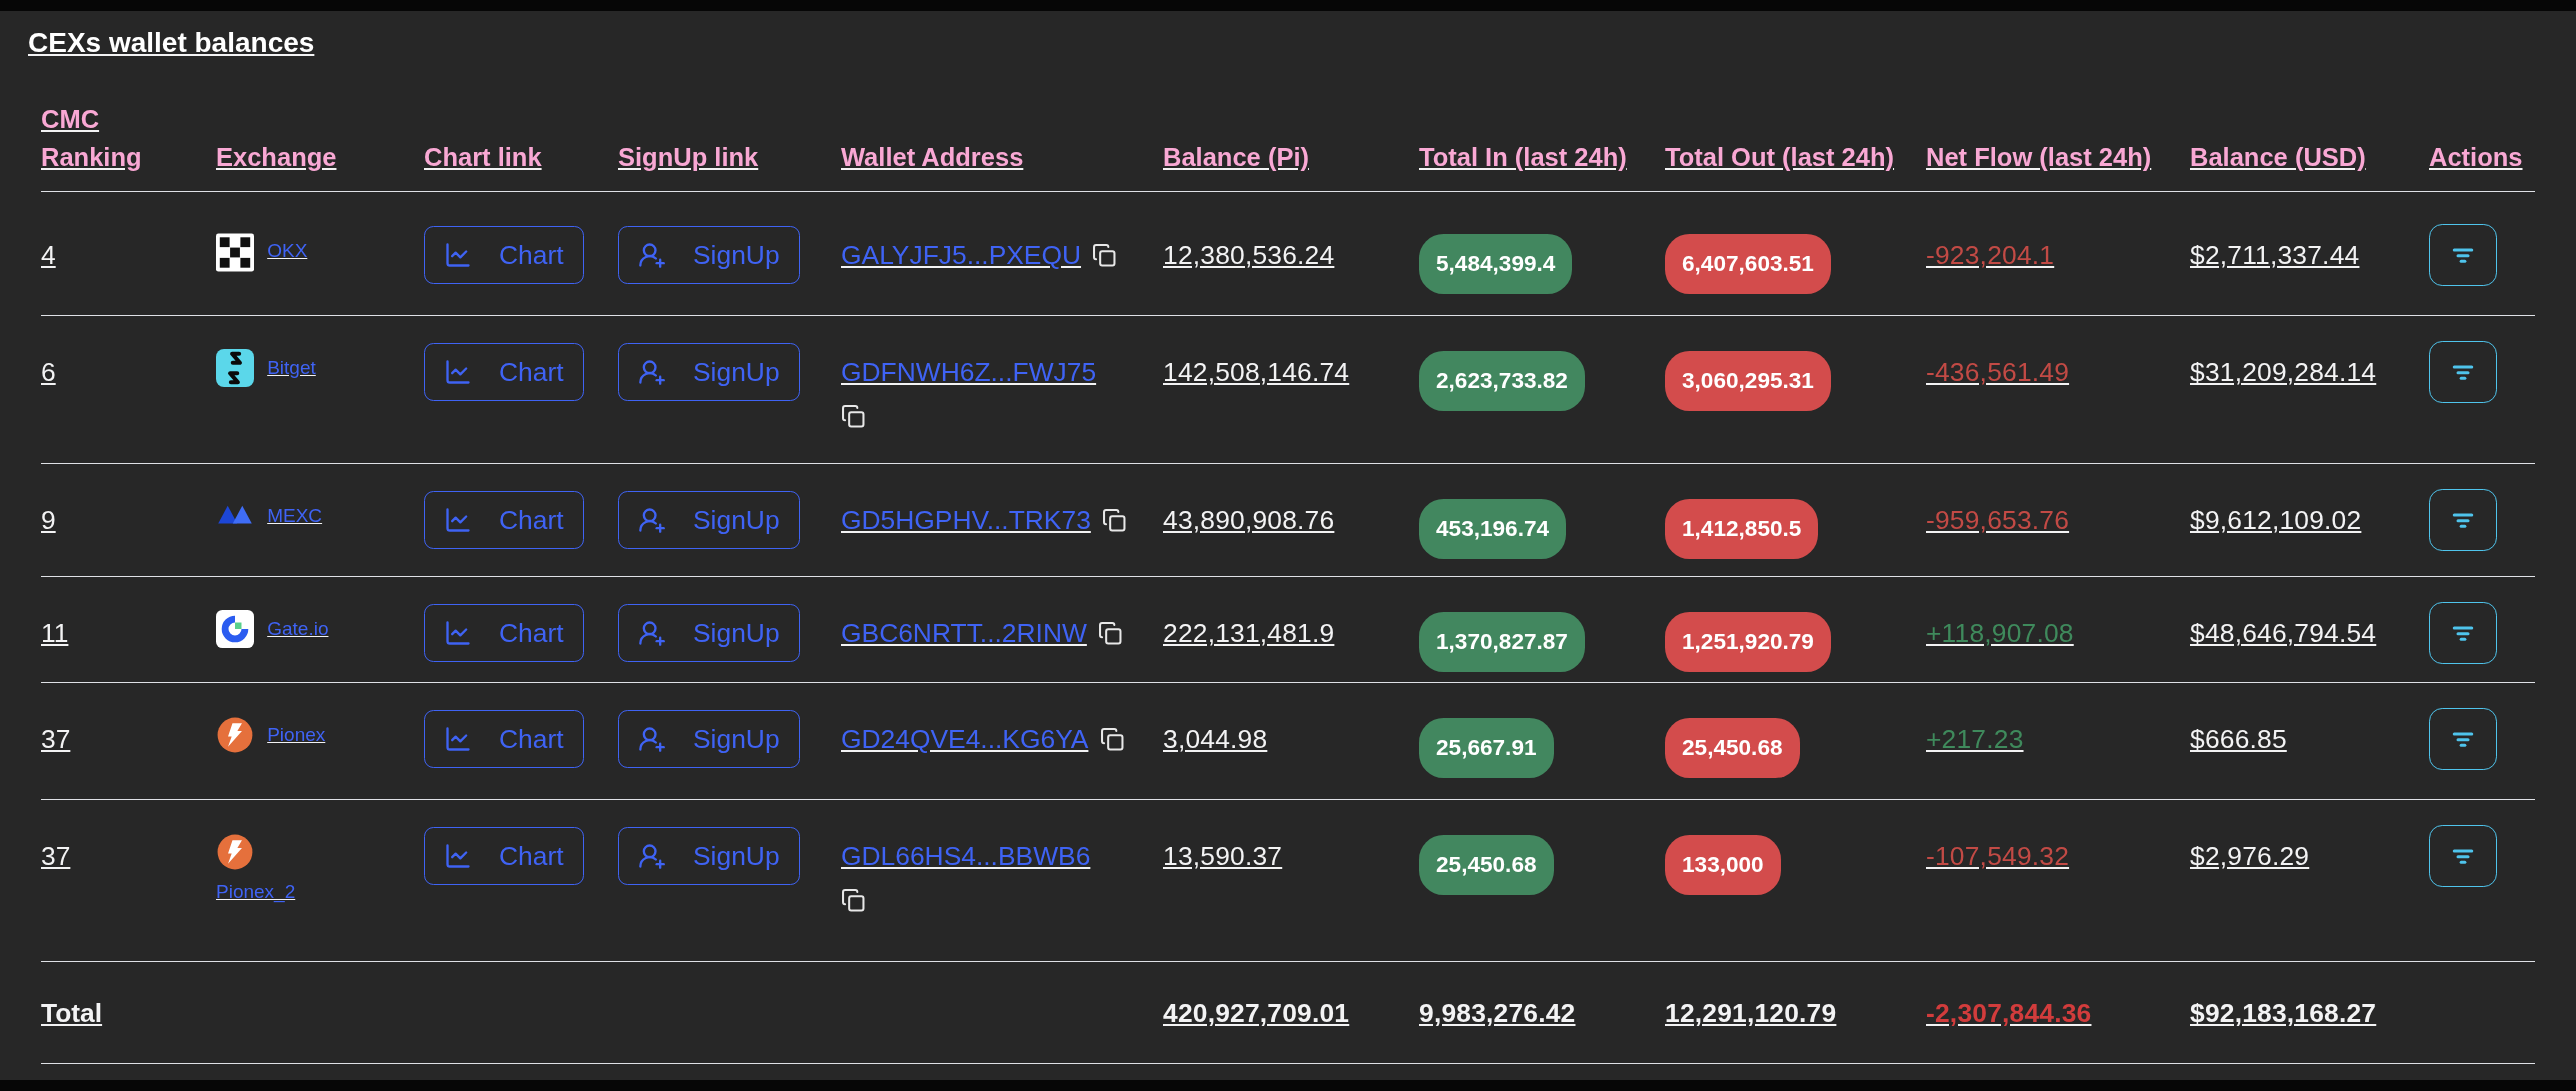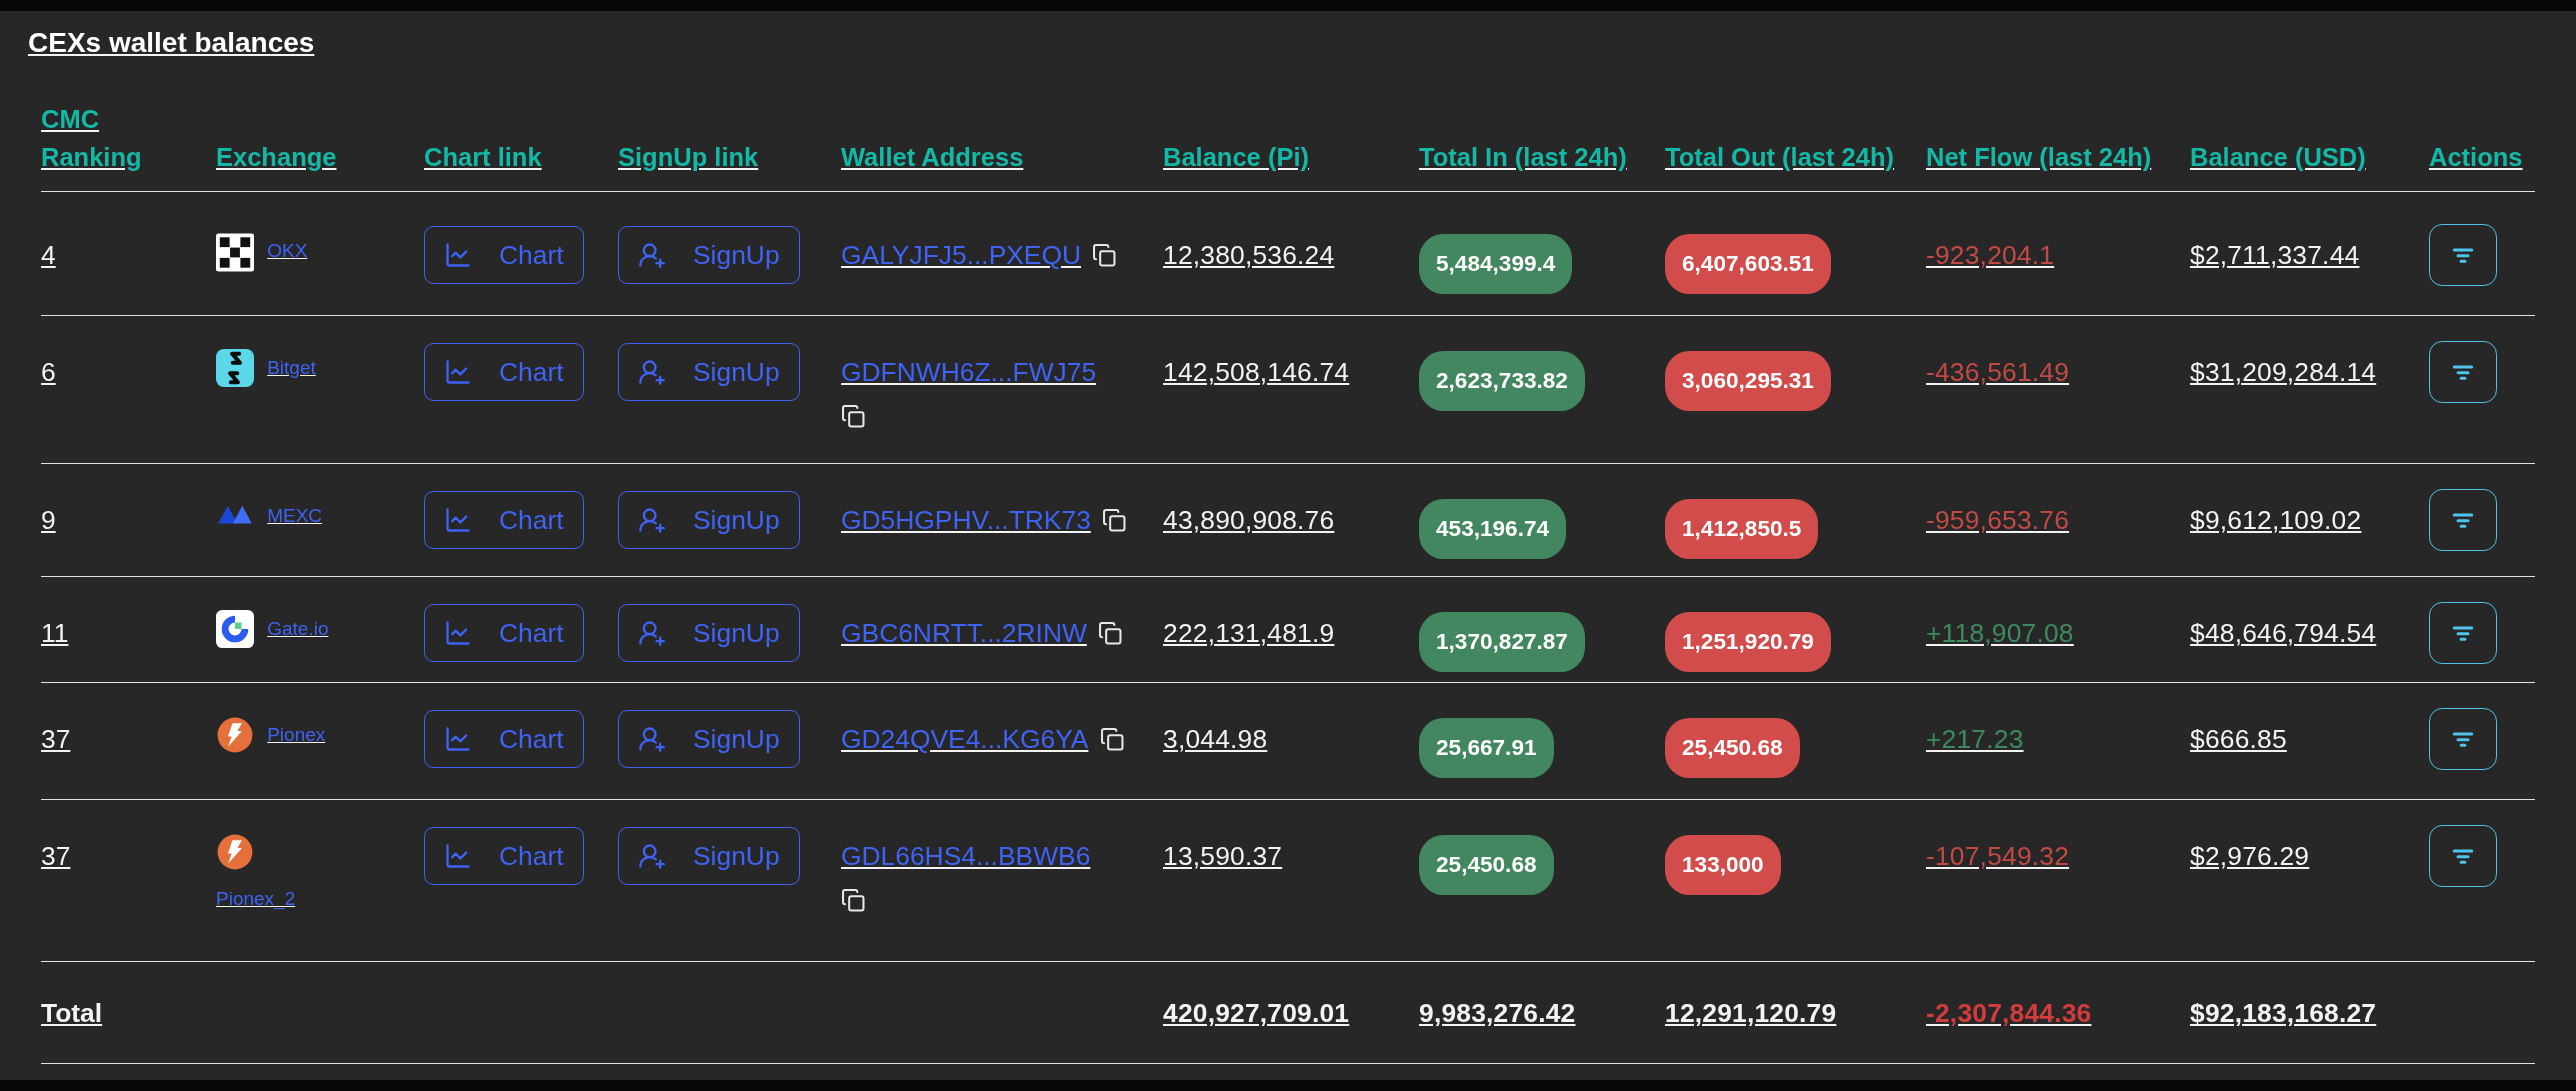--- a/index.html
+++ b/index.html
@@ -17,33 +17,33 @@
     --cols:175px 208px 194px 223px 322px 256px 246px 261px 264px 239px 104px;
   }
   *{margin:0;padding:0;box-sizing:border-box;}
   html,body{width:2576px;height:1092px;overflow:hidden;}
   body{background:var(--page);font-family:"Liberation Sans",sans-serif;color:var(--text);}
   .card{margin-top:11.3px;height:1069px;background:var(--bg);text-decoration:underline;}
   .page-title{padding:13.2px 0 0 28px;font-size:28px;line-height:38px;font-weight:bold;color:#ffffff;}
   .table{margin:0 41px;}
   .grid{display:grid;grid-template-columns:var(--cols);}
   .thead{align-items:end;padding-top:38px;padding-bottom:15px;border-bottom:1.9px solid var(--line);}
-  .th{font-size:25.5px;line-height:38px;font-weight:bold;color:#14b8a6;padding-right:22.6px;}
+  .th{font-size:25.5px;line-height:38px;font-weight:bold;color:#f9a8d4;padding-right:22.6px;}
   .th.first{padding-right:28px;}
   .row{border-bottom:1.9px solid var(--line);padding-top:40px;}
   .row.h1{height:124px;padding-top:47px;}
   .row.h2{height:148px;}
   .row.h3{height:113px;}
   .row.h4{height:106px;}
   .row.h5{height:117px;}
   .row.h6{height:162px;}
   .cell{font-size:26.4px;line-height:32px;color:var(--text);padding-right:19px;}
   .num{letter-spacing:0.2px;}
   .exch{display:flex;align-items:center;gap:13.2px;margin-top:-7.5px;}
-  .exch.stack{flex-direction:column;align-items:flex-start;gap:12px;text-align:center;}
+  .exch.stack{flex-direction:column;align-items:flex-start;gap:5px;text-align:center;}
   .exch-icon{width:38px;height:38px;flex:0 0 auto;display:inline-flex;}
   .exch-icon svg{width:38px;height:38px;}
   .exch-icon.okx svg{height:41px;}
   .exch-name{color:var(--accent-blue);text-decoration:none;cursor:pointer;font-size:19px;}
   .btn{display:inline-flex;align-items:center;gap:27px;height:58px;padding:0 19px;border:1.9px solid var(--accent-blue);border-radius:9.4px;color:var(--accent-blue);font-size:26.4px;background:transparent;cursor:pointer;margin-top:-13.2px;text-decoration:none;}
   .btn svg{width:28px;height:28px;}
   .addr{color:var(--accent-blue);text-decoration:none;cursor:pointer;}
   .copy{width:24.5px;height:24.5px;margin-left:11.3px;position:relative;top:2.8px;cursor:pointer;}
   .copy-line{margin-top:15px;}
   .copy-line .copy{margin-left:0;top:0;}

